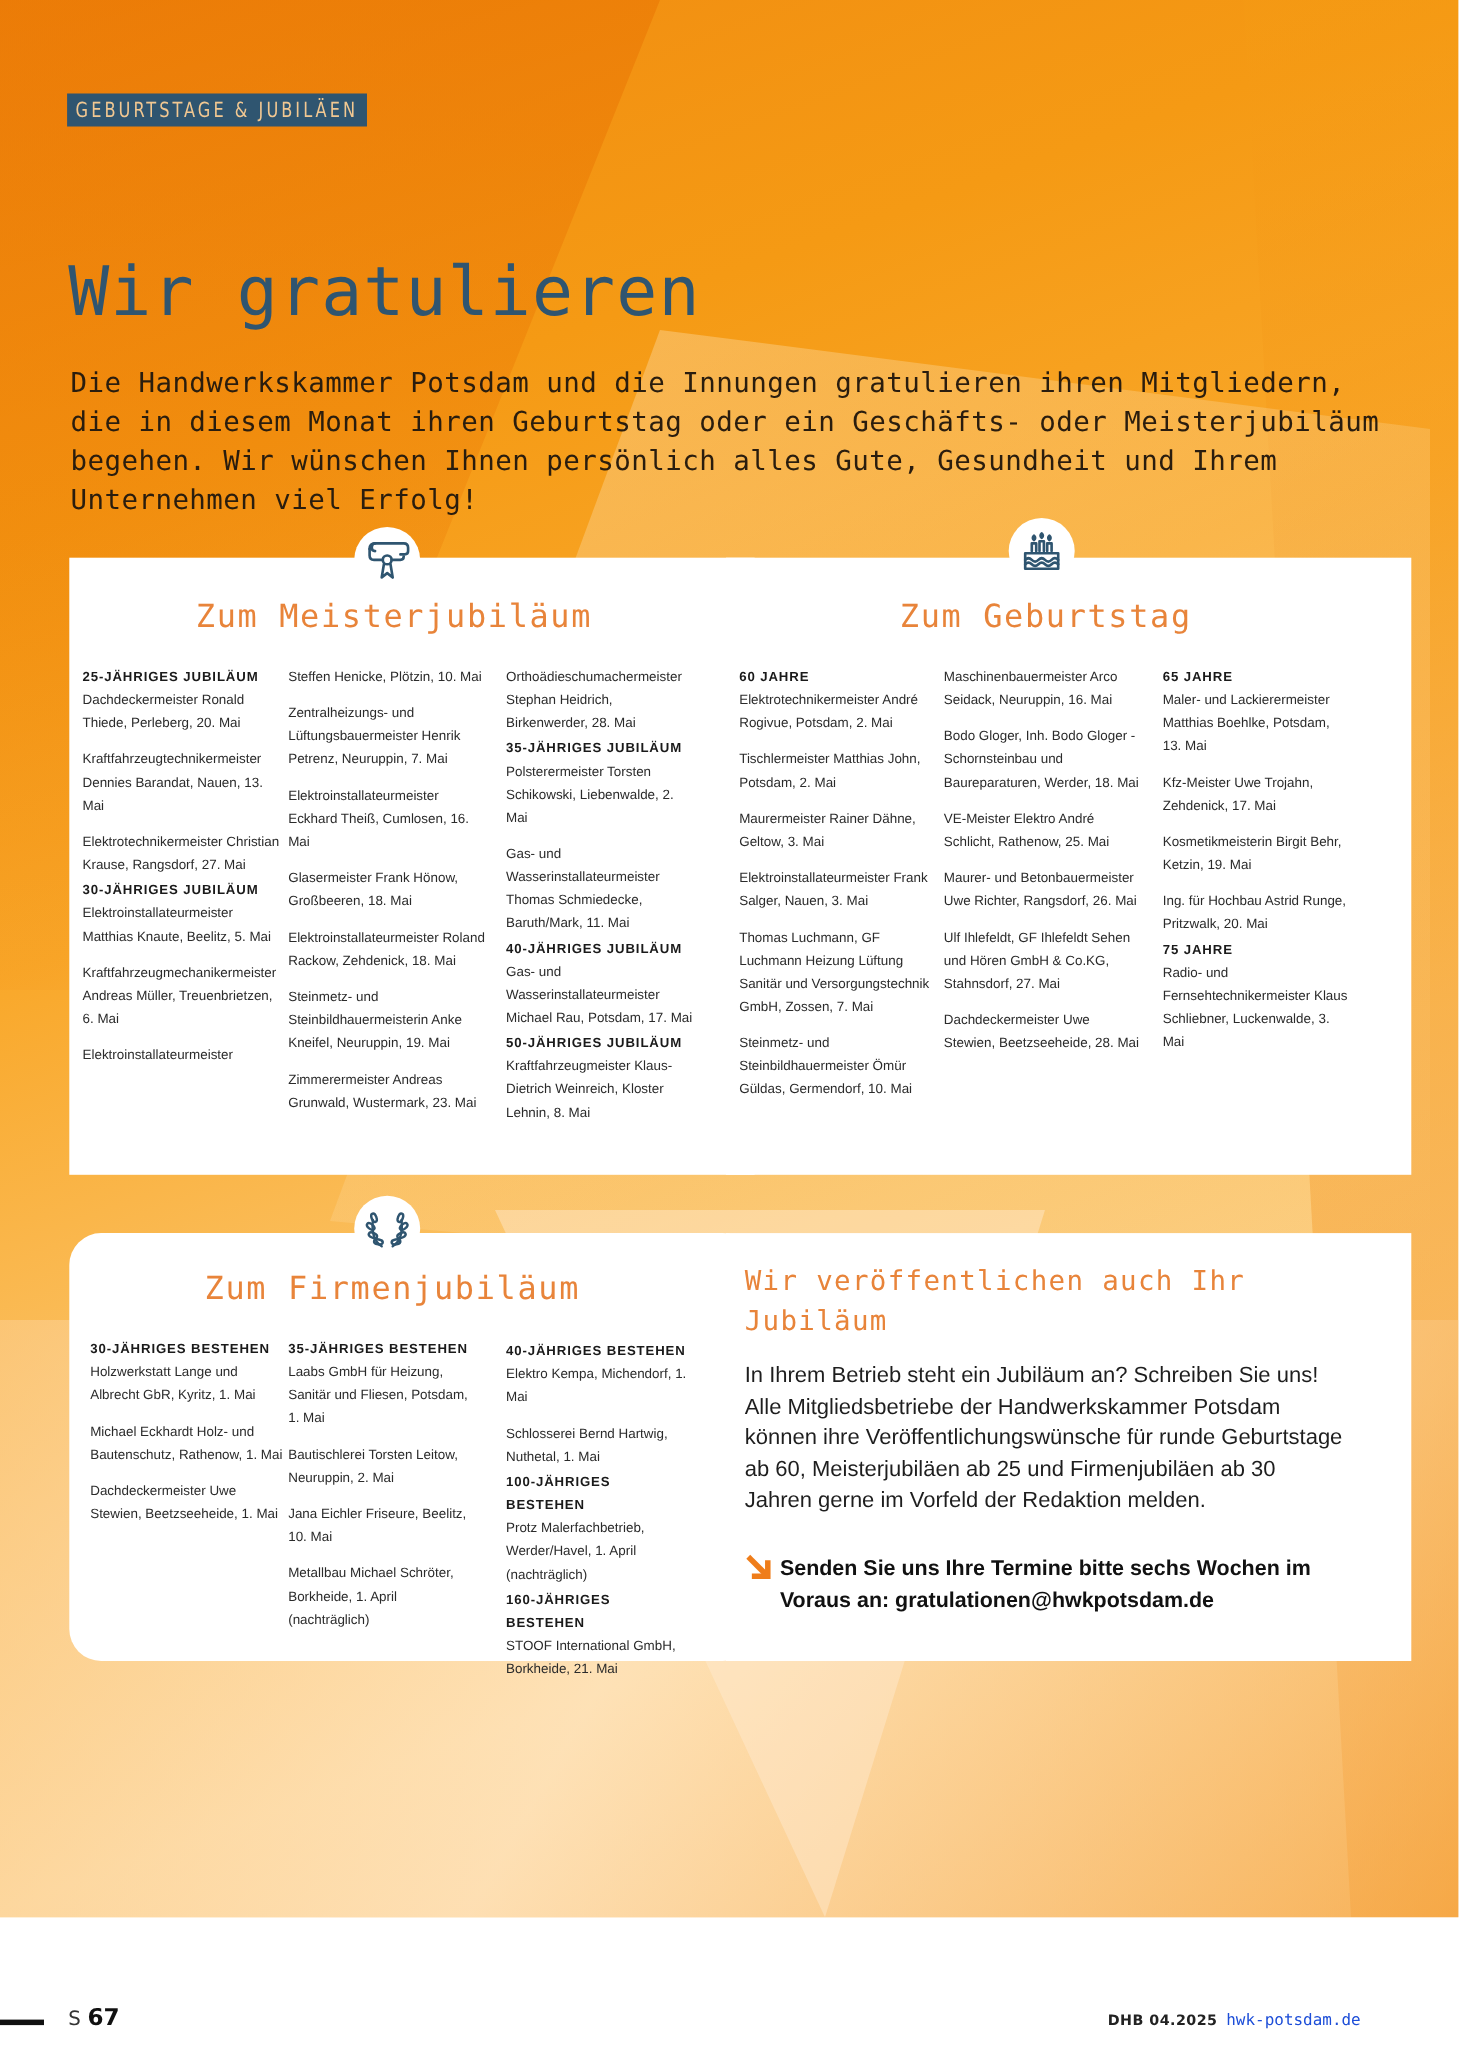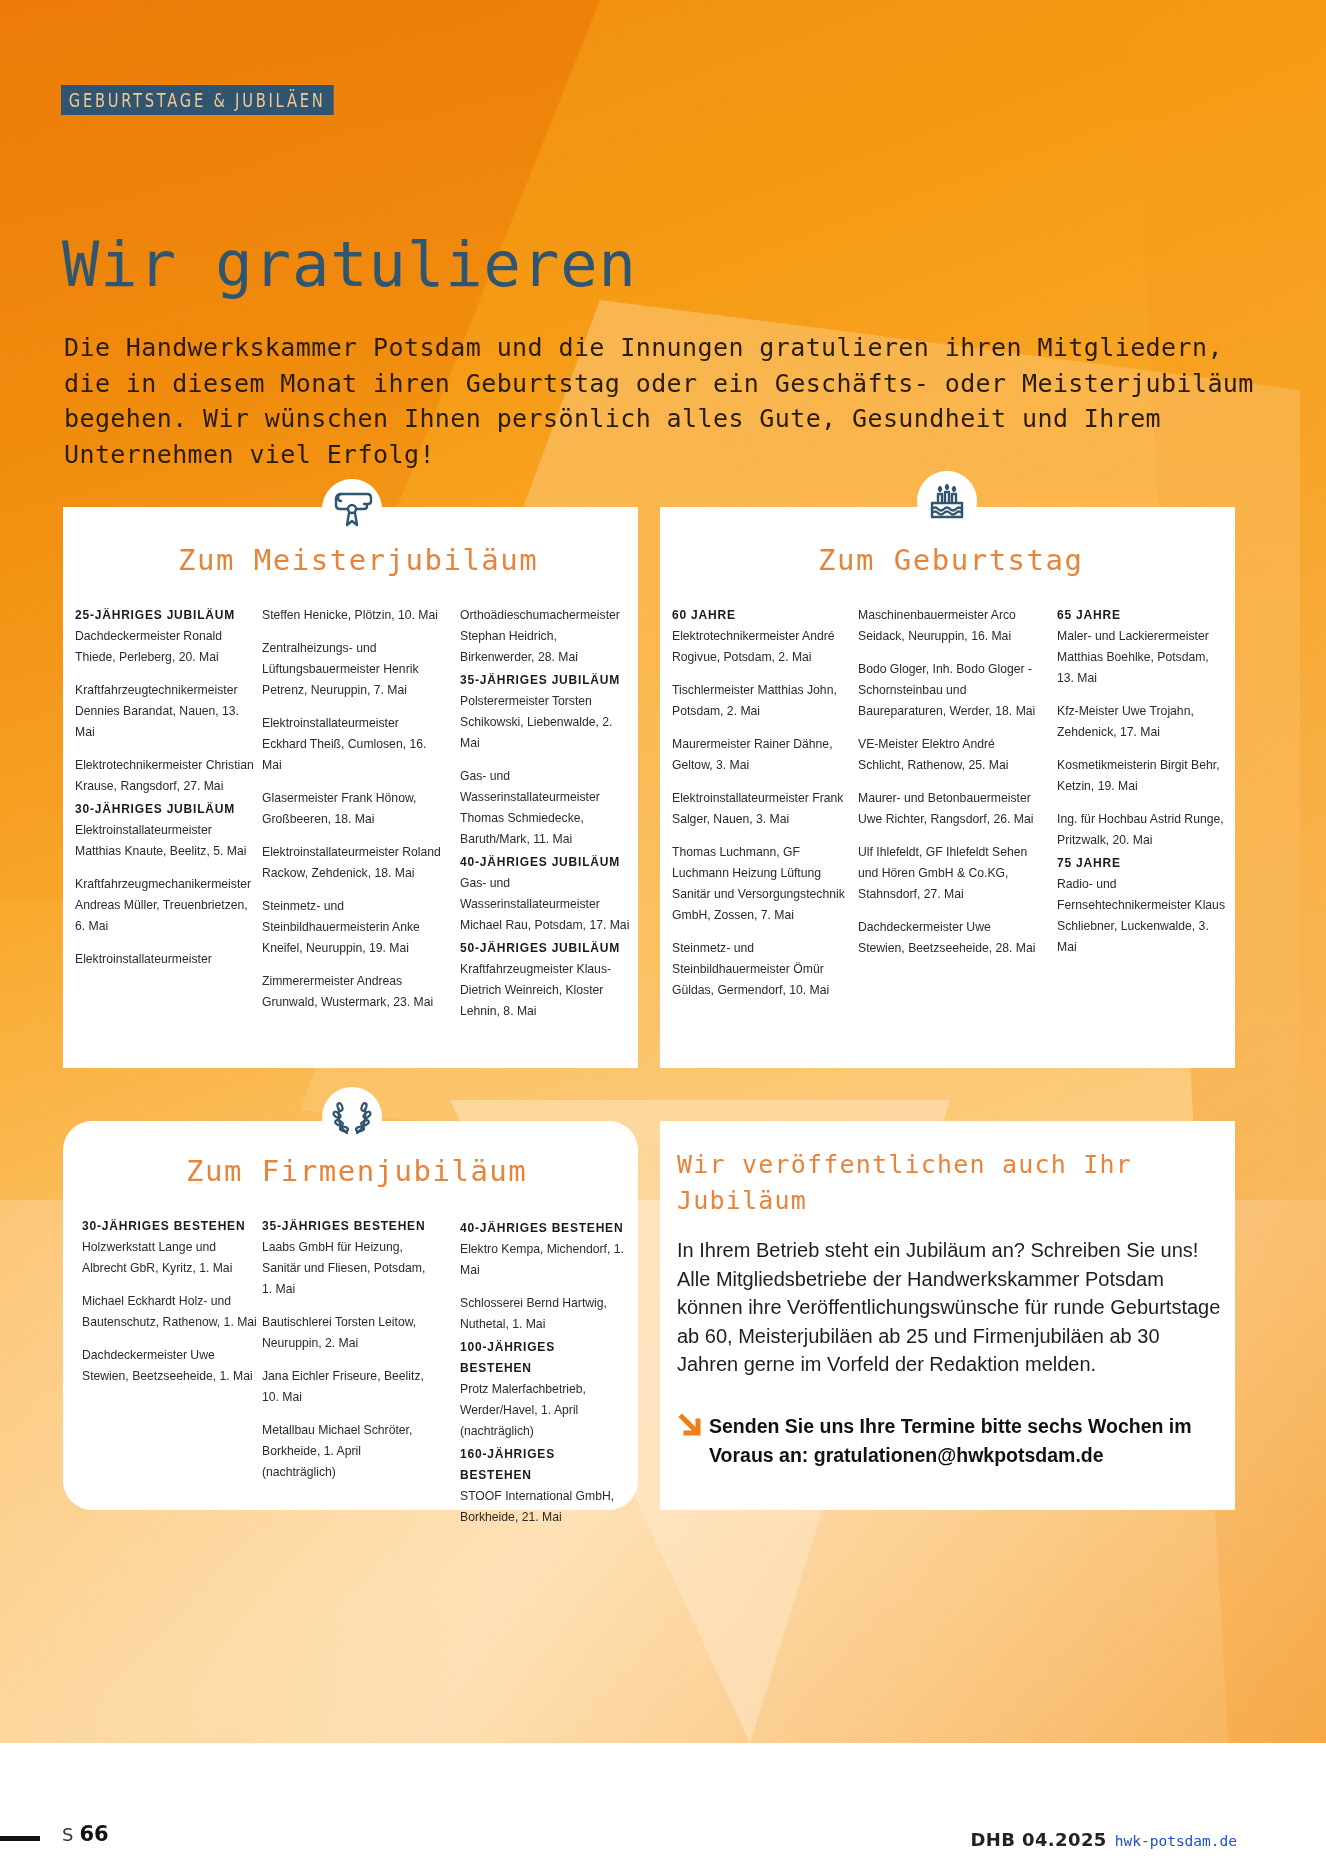--- a/index.html
+++ b/index.html
@@ -10,21 +10,21 @@
   .f1 { left:0; top:0; width:600px; height:900px; background:linear-gradient(170deg, rgba(232,112,0,0.55), rgba(240,130,10,0.0)); clip-path:polygon(0 0,100% 0,40% 100%,0 100%); }
   .f2 { left:300px; top:300px; width:1000px; height:900px; background:linear-gradient(150deg, rgba(255,240,210,0.35), rgba(255,230,190,0.0)); clip-path:polygon(30% 0,100% 10%,100% 100%,0 90%); }
   .f3 { left:0; top:1200px; width:1326px; height:543px; background:linear-gradient(120deg, rgba(252,205,140,0.6), rgba(255,232,200,0.7) 45%, rgba(246,170,70,0.5) 100%); clip-path:polygon(0 0,100% 0,100% 100%,0 100%); }
   .f4 { left:450px; top:1100px; width:500px; height:643px; background:rgba(255,235,210,0.45); clip-path:polygon(0 0,100% 0,60% 100%); }
   .f5 { left:1000px; top:0; width:326px; height:1743px; background:linear-gradient(180deg, rgba(245,155,20,0.3), rgba(244,150,40,0.5)); clip-path:polygon(40% 0,100% 0,100% 100%,70% 100%); }
 
   .kicker { position:absolute; left:61px; top:85px; height:30px; padding:0 9px; background:#2f5570; color:#f2c892; font-family:"DejaVu Sans Condensed","DejaVu Sans",sans-serif; font-size:19px; letter-spacing:3.2px; line-height:30px; transform:scaleX(0.86); transform-origin:left center; }
   h1.title { position:absolute; left:62px; top:228px; margin:0; font-family:"DejaVu Sans Mono", monospace; font-weight:normal; font-size:62px; letter-spacing:1px; color:#2f5570; }
   .intro { position:absolute; left:64px; top:330px; width:1200px; margin:0; font-family:"DejaVu Sans Mono", monospace; font-size:25px; line-height:35.5px; color:#2a1d0e; letter-spacing:0.4px; }
 
-  .card { position:absolute; background:#ffffff; }
+  .card { position:absolute; background:#ffffff;padding-left:48px; }
   .card-meister { left:63px; top:507px; width:575px; height:561px; }
   .card-geburt { left:660px; top:507px; width:575px; height:561px; }
   .card-firma { left:63px; top:1121px; width:575px; height:389px;border-radius:29px; }
   .card-info { left:660px; top:1121px; width:575px; height:389px; }
 
   .icon-bubble { position:absolute; width:60px; height:60px; border-radius:50%; background:#ffffff; display:flex; align-items:center; justify-content:center; }
   .icon-bubble svg { width:44px; height:44px; }
 
   .card-title { position:absolute; margin:0; font-family:"DejaVu Sans Mono", monospace; font-weight:normal; font-size:29px; color:#e8843a; letter-spacing:1.5px; white-space:nowrap; }
 
@@ -37,21 +37,21 @@
   .info-body { position:absolute; left:17px; top:115px; width:545px; margin:0; font-family:"Liberation Sans Narrow","Liberation Sans", sans-serif; font-size:20px; line-height:28.5px; color:#1e1e1e; }
   .info-cta { position:absolute; left:17px; top:291px; width:540px; display:flex; }
   .info-cta .arrow { width:32px; flex:0 0 32px; }
   .info-cta .cta-text { margin:0; font-family:"Liberation Sans Narrow","Liberation Sans", sans-serif; font-weight:bold; font-size:19.5px; line-height:29px; color:#111; }
 
   .footer-bar { position:absolute; left:0; top:1836px; width:40px; height:5px; background:#111; }
   .footer-page { position:absolute; left:62px; top:1822px; font-family:"DejaVu Sans", sans-serif; font-size:20px; color:#111; }
   .footer-page .s { font-weight:normal; color:#333; margin-right:6px; font-size:18px; }
   .footer-page .num { font-weight:bold; font-size:21px; }
   .footer-right { position:absolute; right:89px; top:1829px; font-family:"DejaVu Sans", sans-serif; font-size:14px; color:#222; }
-  .footer-right .issue { font-weight:bold; margin-right:8px; font-size:18px; letter-spacing:0.4px; }
+  .footer-right .issue { font-weight:bold; margin-right:8px; font-size:13px; letter-spacing:0.4px; }
   .footer-right .url { font-family:"DejaVu Sans Mono", monospace; color:#1d4ed8; font-size:14.5px; }
 </style>
 </head>
 <body>
 
 <div class="bg">
   <div class="facet f1"></div>
   <div class="facet f5"></div>
   <div class="facet f2"></div>
   <div class="facet f3"></div>
@@ -202,17 +202,17 @@
         <path d="M5 5 L19 19"></path>
         <path d="M9 21 H21 V9"></path>
       </svg>
     </span>
     <p class="cta-text">Senden Sie uns Ihre Termine bitte sechs Wochen im Voraus an: gratulationen@hwkpotsdam.de</p>
   </div>
 </section>
 
 <div class="footer-bar"></div>
 <div class="footer-page">
-  <span class="s">S</span><span class="num">66</span>
+  <span class="s">S</span><span class="num">67</span>
 </div>
 <div class="footer-right">
   <span class="issue">DHB 04.2025</span><span class="url">hwk-potsdam.de</span>
 </div>
 
 </body></html>

